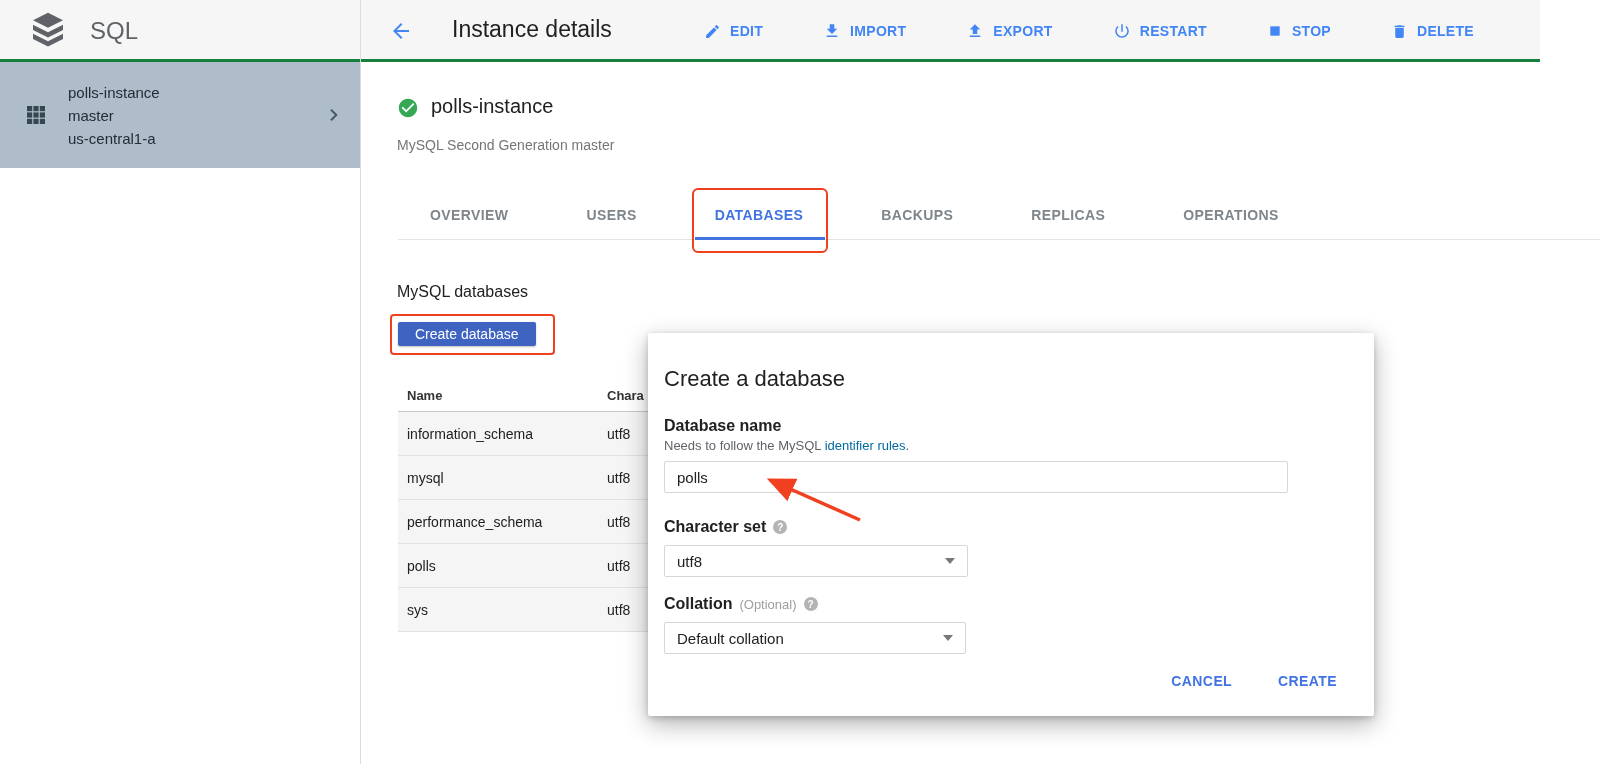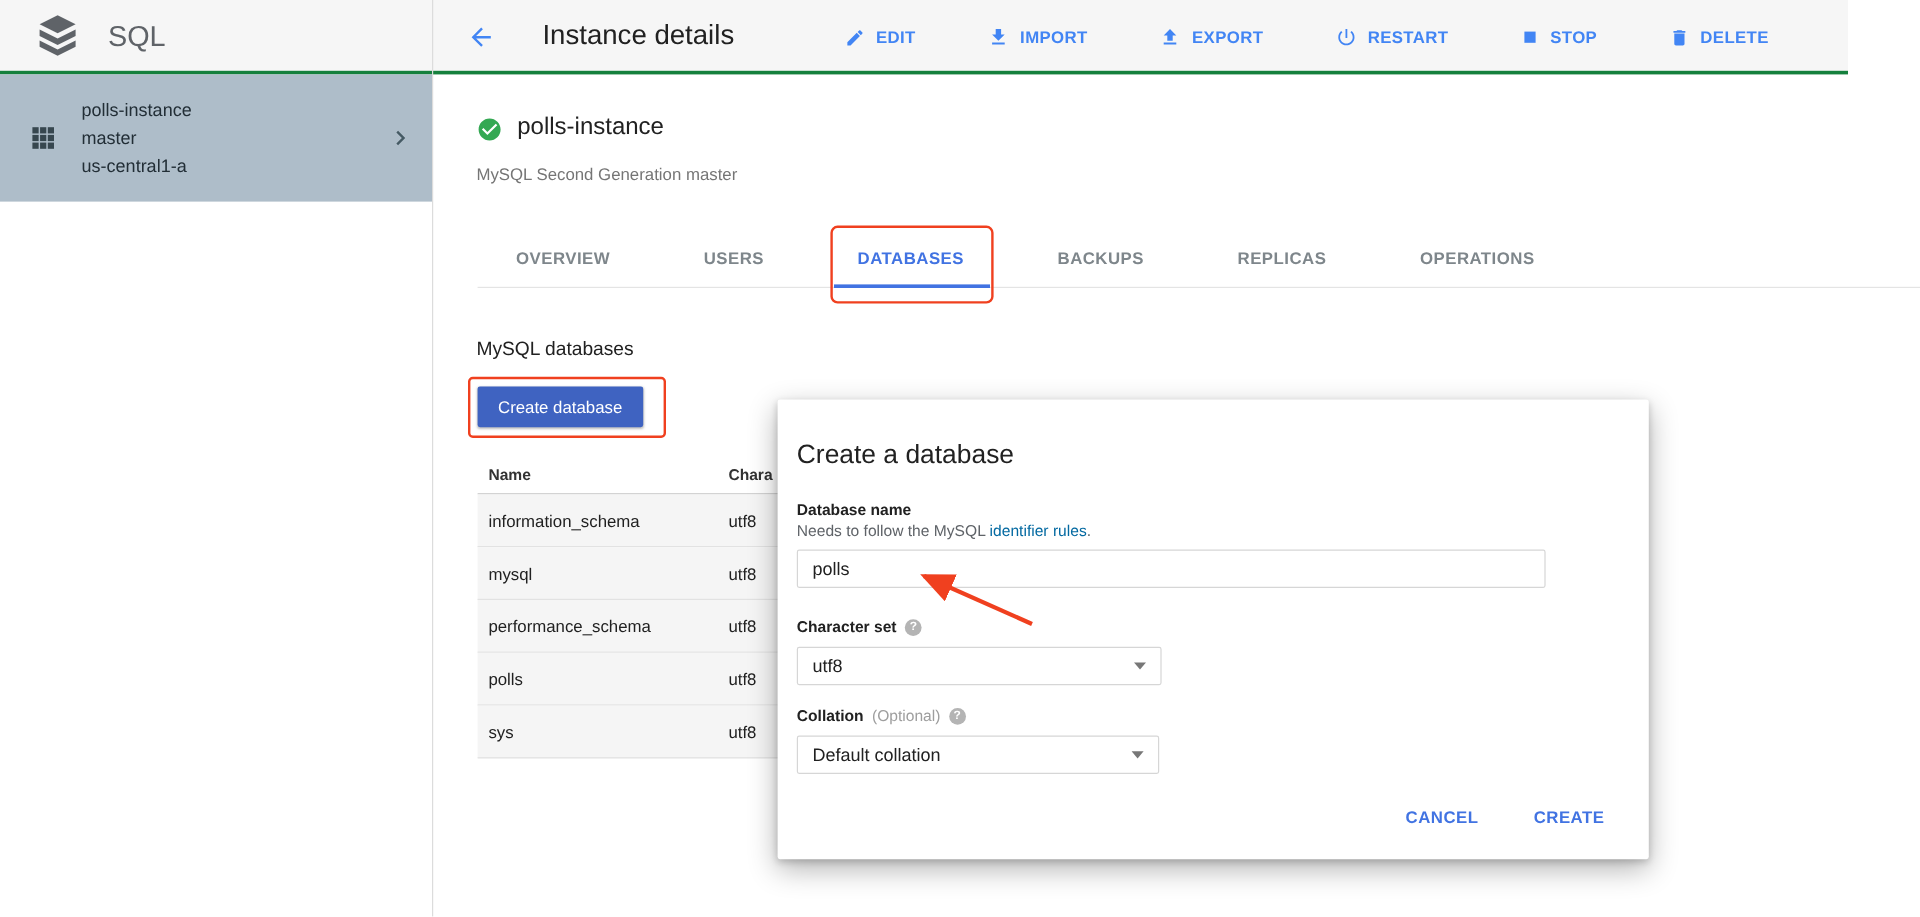--- a/index.html
+++ b/index.html
@@ -31,34 +31,34 @@
   .tabs-underline { position:absolute; left:398px; top:239px; width:1202px; height:1px; background:#e4e4e4; }
   .tabs { position:absolute; left:430px; top:190px; display:flex; gap:78px; }
   .tab { position:relative; height:50px; display:flex; align-items:center; font-size:14px; font-weight:bold; letter-spacing:.4px; color:#7e868b; cursor:pointer; white-space:nowrap; }
   .tab.active { color:#4173e2; }
   .tab.active .tab-line { position:absolute; left:-20px; right:-22px; bottom:0; height:3px; background:#4173e2; }
   .tab-annotation { position:absolute; left:-23px; right:-25px; top:-2px; bottom:-13px; border:2px solid #f0401f; border-radius:6px; pointer-events:none; }
 
   
   .section-title { position:absolute; left:397px; top:283px; font-size:16px; color:#212121; }
   .create-wrap { position:absolute; left:398px; top:322px; }
-  .create-btn { height:34px; padding:0 17px; background:#3f63c1; color:#fff; font-size:14px; border:none; border-radius:2px; cursor:pointer; box-shadow:0 1px 2px rgba(0,0,0,.25); font-family:inherit; }
+  .create-btn { height:24px; padding:0 17px; background:#3f63c1; color:#fff; font-size:14px; border:none; border-radius:2px; cursor:pointer; box-shadow:0 1px 2px rgba(0,0,0,.25); font-family:inherit; }
   .create-annotation { position:absolute; left:-8px; top:-8px; right:-19px; bottom:-9px; border:2px solid #f0401f; border-radius:4px; pointer-events:none; }
 
   .db-table { position:absolute; left:398px; top:380px; width:737px; }
   .thead { display:flex; height:32px; align-items:center; border-bottom:1px solid #c9c9c9; }
   .th { font-size:13px; font-weight:bold; color:#333; padding-left:9px; }
   .col-name { width:200px; }
   .trow { display:flex; height:44px; align-items:center; background:#f5f5f5; border-bottom:1px solid #e2e2e2; font-size:14px; color:#212121; cursor:pointer; }
   .td { padding-left:9px; }
 
   
   .modal { position:absolute; left:648px; top:333px; width:726px; height:383px; background:#fff; border-radius:2px; box-shadow:0 8px 24px rgba(0,0,0,.30), 0 2px 6px rgba(0,0,0,.18); z-index:10; padding:33px 16px; }
   .modal-title { font-size:22px; color:#212121; }
-  .field-label { font-size:13px; font-weight:bold; color:#212121; margin-top:25px; }
+  .field-label { font-size:16px; font-weight:bold; color:#212121; margin-top:25px; }
   .help-line { font-size:13px; color:#5f6368; margin-top:3px; }
   .help-link { color:#0369a1; cursor:pointer; }
   .name-input { display:block; margin-top:8px; width:624px; height:32px; border:1px solid #d6d6d6; border-radius:2px; padding:0 12px; font-size:15px; color:#212121; font-family:inherit; outline:none; }
   .fields-row { display:flex; gap:18px; margin-top:25px;flex-direction:column; }
   .fcol1 { width:304px; } .fcol2 { width:302px; }
   .label-row { display:flex; align-items:center; gap:7px; }
   .label-row .field-label { margin-top:0; }
   .optional { color:#9e9e9e; font-weight:normal; font-size:13px; }
   .help-badge { width:14px; height:14px; border-radius:50%; background:#b4b4b4; color:#fff; font-size:10px; font-weight:bold; display:flex; align-items:center; justify-content:center; cursor:pointer; }
   .select { margin-top:9px; height:32px; border:1px solid #d6d6d6; border-radius:2px; display:flex; align-items:center; justify-content:space-between; padding:0 12px; font-size:15px; color:#212121; cursor:pointer; background:#fff; }

